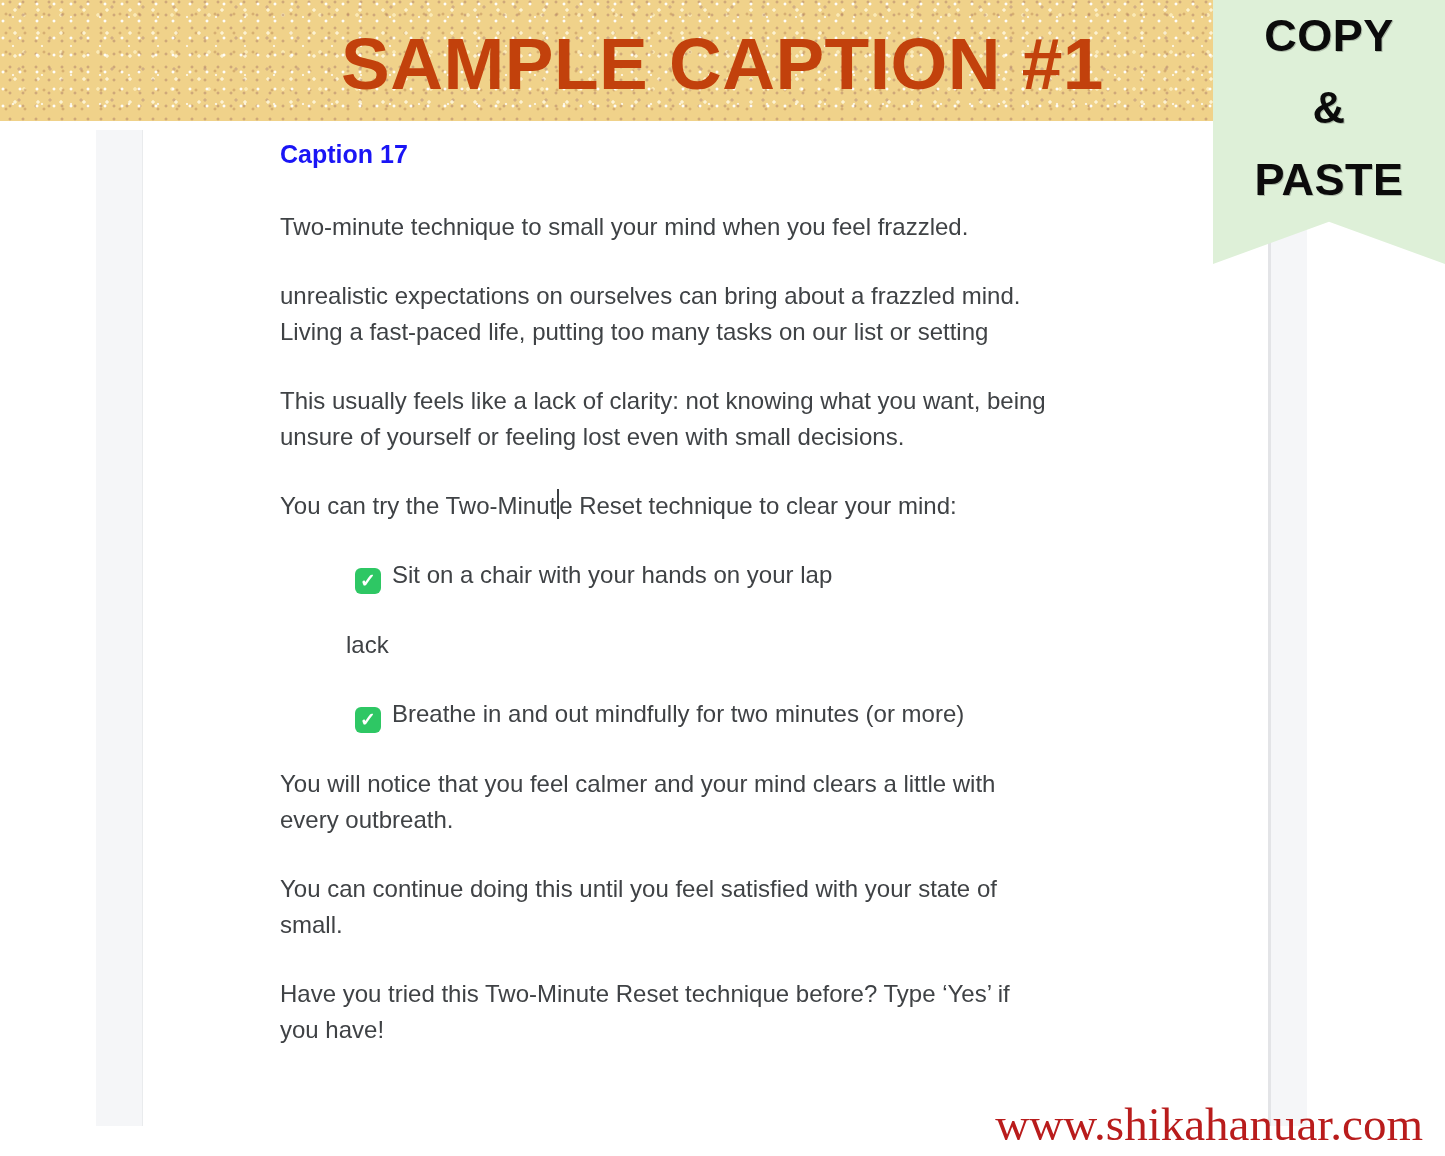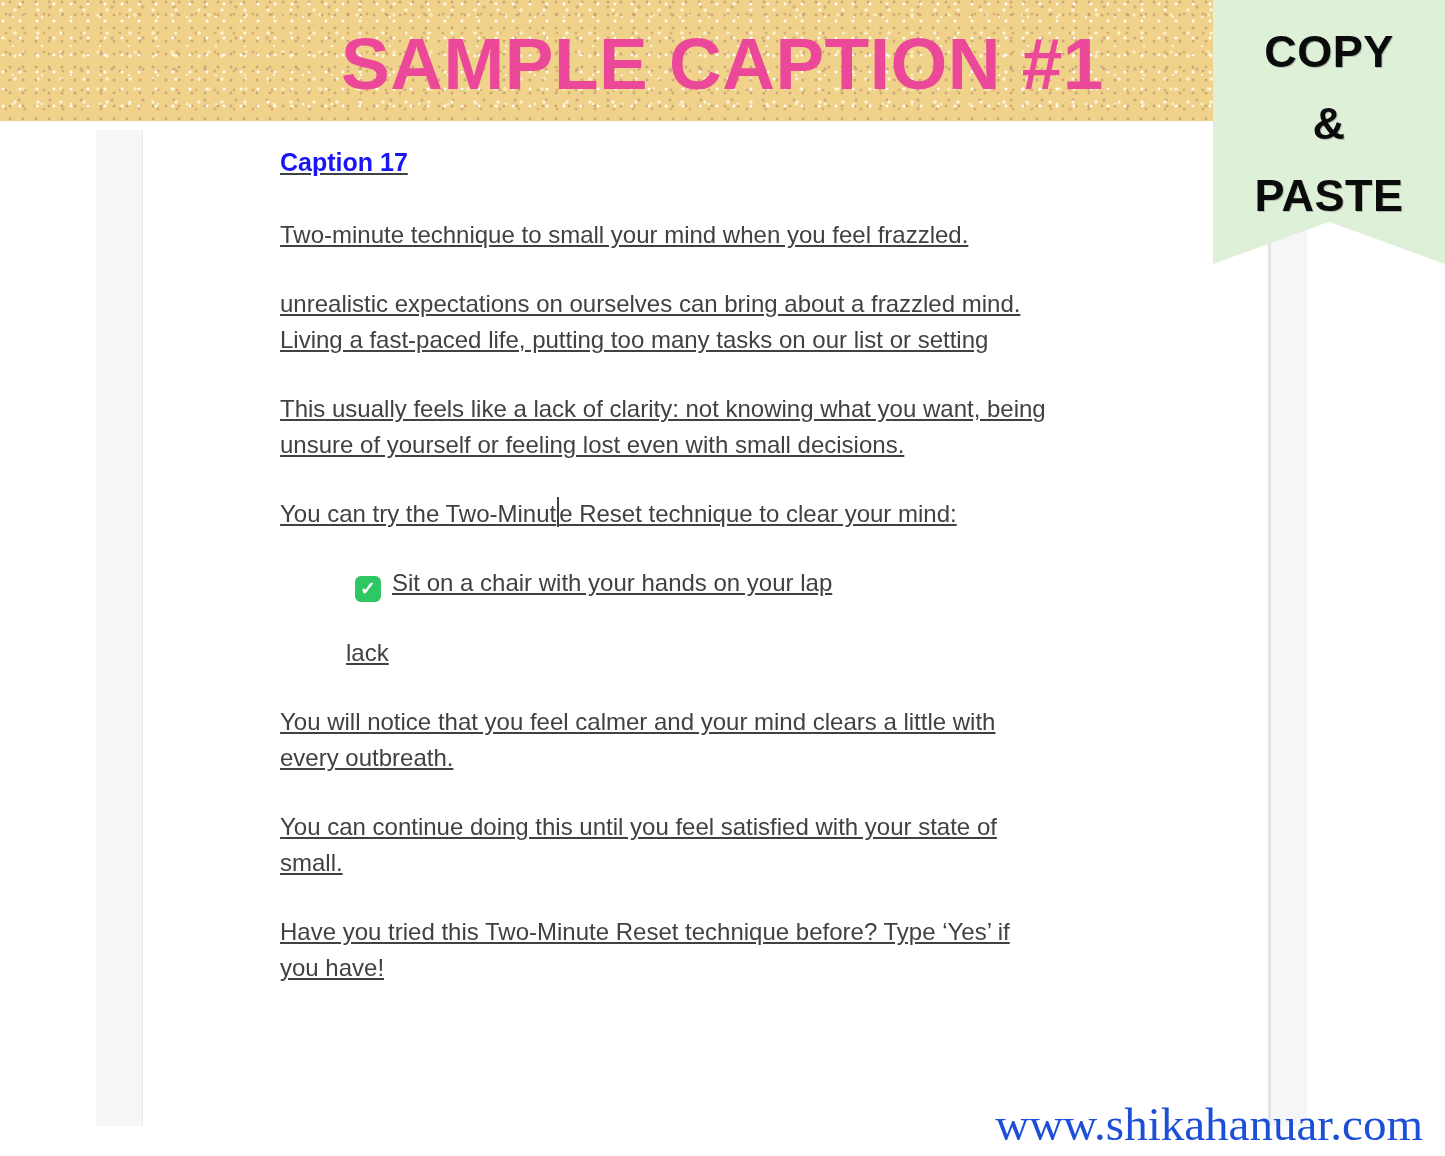--- a/index.html
+++ b/index.html
@@ -26,33 +26,32 @@
       radial-gradient(circle at 19px 7px, rgba(160,116,120,0.38) 1.2px, transparent 2.0px),
       radial-gradient(circle at 24px 15px,rgba(252,236,186,0.9)  1.4px, transparent 2.2px);
     background-size:17px 17px, 13px 13px, 23px 23px, 19px 19px, 29px 29px, 31px 31px, 37px 37px;
   }
   .band-title {
     position:absolute; left:0; top:0;
     width:1445px; height:121px;
     line-height:127px;
     text-align:center;
     font-size:73px; font-weight:900; letter-spacing:0.5px;
-    color:#ec4899;
+    color:#c2410c;
     white-space:nowrap;
   }
 
   
   .ribbon {
     position:absolute; left:1213px; top:0;
     width:232px; height:264px;
     background:#def0d8;
     clip-path:polygon(0 0, 100% 0, 100% 100%, 50% 84%, 0 100%);
     z-index:6;
     text-align:center;
-    padding-top:16px;
   }
   .ribbon-line {
     display:block;
     height:72px; line-height:72px;
     font-size:45px; font-weight:800; color:#0b0b0b;
     text-shadow:1px 1px 0 rgba(0,0,0,0.22);
     letter-spacing:0.5px;
   }
 
   
@@ -66,25 +65,25 @@
   .gutter-right {
     position:absolute; left:1268px; top:130px;
     width:39px; height:996px;
     background:#f5f6f8;
     border-left:3px solid #e3e4e7;
     z-index:1;
   }
 
   
   .doc {
-    position:absolute; left:280px; top:144px;
+    position:absolute; left:280px; top:136px;
     width:900px;
     z-index:2;
     color:#3f4245;
-    font-size:24px; line-height:36px;text-decoration:underline;
+    font-size:24px; line-height:36px;
   }
   .para       { margin:0 0 33px 0; }
   .para.head  { font-weight:bold; font-size:25px; margin-bottom:37px; }
   .line       { white-space:nowrap; }
   .para.check { padding-left:66px; }
   .checkbox {
     display:inline-block;
     width:26px; height:26px;
     margin:0 11px 0 9px;
     border-radius:6px;
@@ -100,21 +99,21 @@
     background:#3c4043;
     vertical-align:-5px;
     margin:0 0 0 1px;
   }
 
   
   .site-url {
     position:absolute; right:22px; top:1096px;
     font-family:"Liberation Serif", serif;
     font-size:47px; line-height:56px;
-    color:#1d4ed8;
+    color:#b91c1c;
     z-index:7;
     white-space:nowrap;
   }
 </style>
 </head>
 <body>
 
 <div class="gold-band"></div>
 <div class="band-title">SAMPLE CAPTION #1</div>
 
@@ -142,20 +141,23 @@
     </div>
     <div class="para">
       <div class="line">You can try the Two-Minut<span class="caret"></span>e Reset technique to clear your mind:</div>
     </div>
     <div class="para check">
       <div class="line"><span class="checkbox">✓</span>Sit on a chair with your hands on your lap</div>
     </div>
     <div class="para check">
       <div class="line">lack</div>
     </div>
+    <div class="para check">
+      <div class="line"><span class="checkbox">✓</span>Breathe in and out mindfully for two minutes (or more)</div>
+    </div>
     <div class="para">
       <div class="line">You will notice that you feel calmer and your mind clears a little with</div>
       <div class="line">every outbreath.</div>
     </div>
     <div class="para">
       <div class="line">You can continue doing this until you feel satisfied with your state of</div>
       <div class="line">small.</div>
     </div>
     <div class="para">
       <div class="line">Have you tried this Two-Minute Reset technique before? Type ‘Yes’ if</div>

